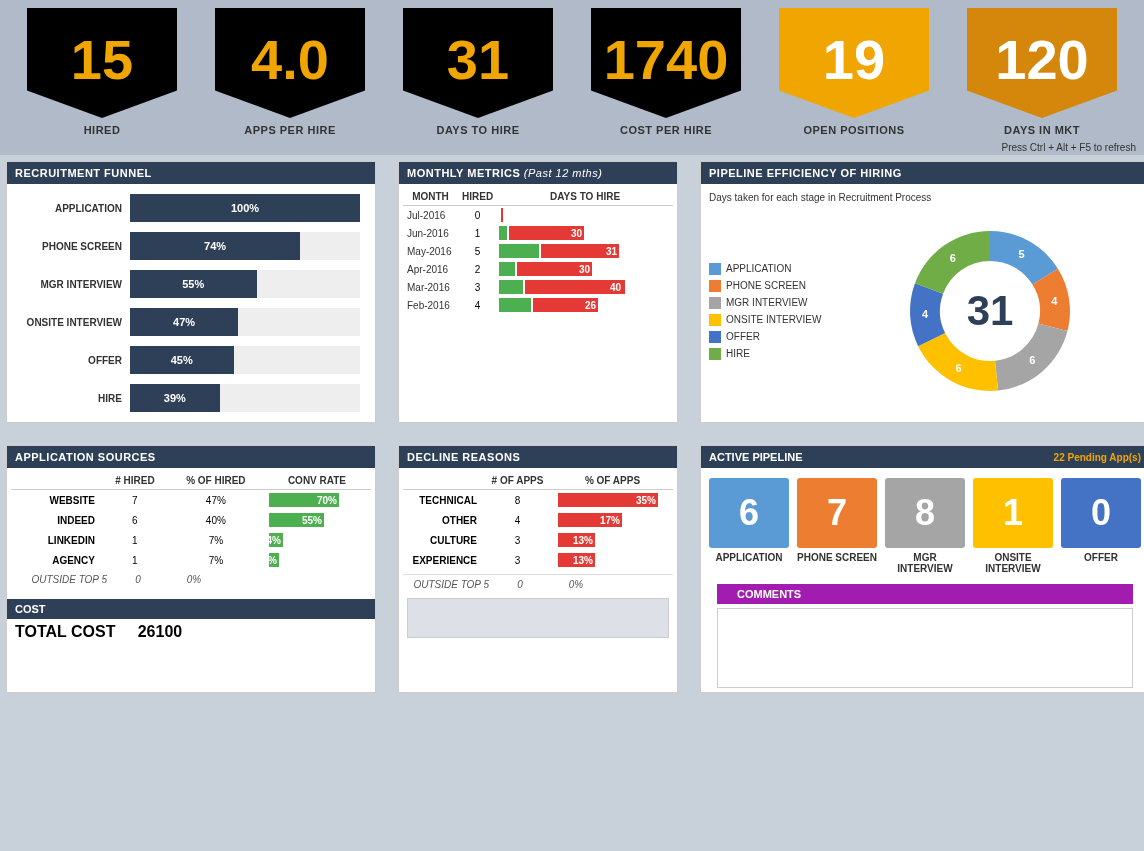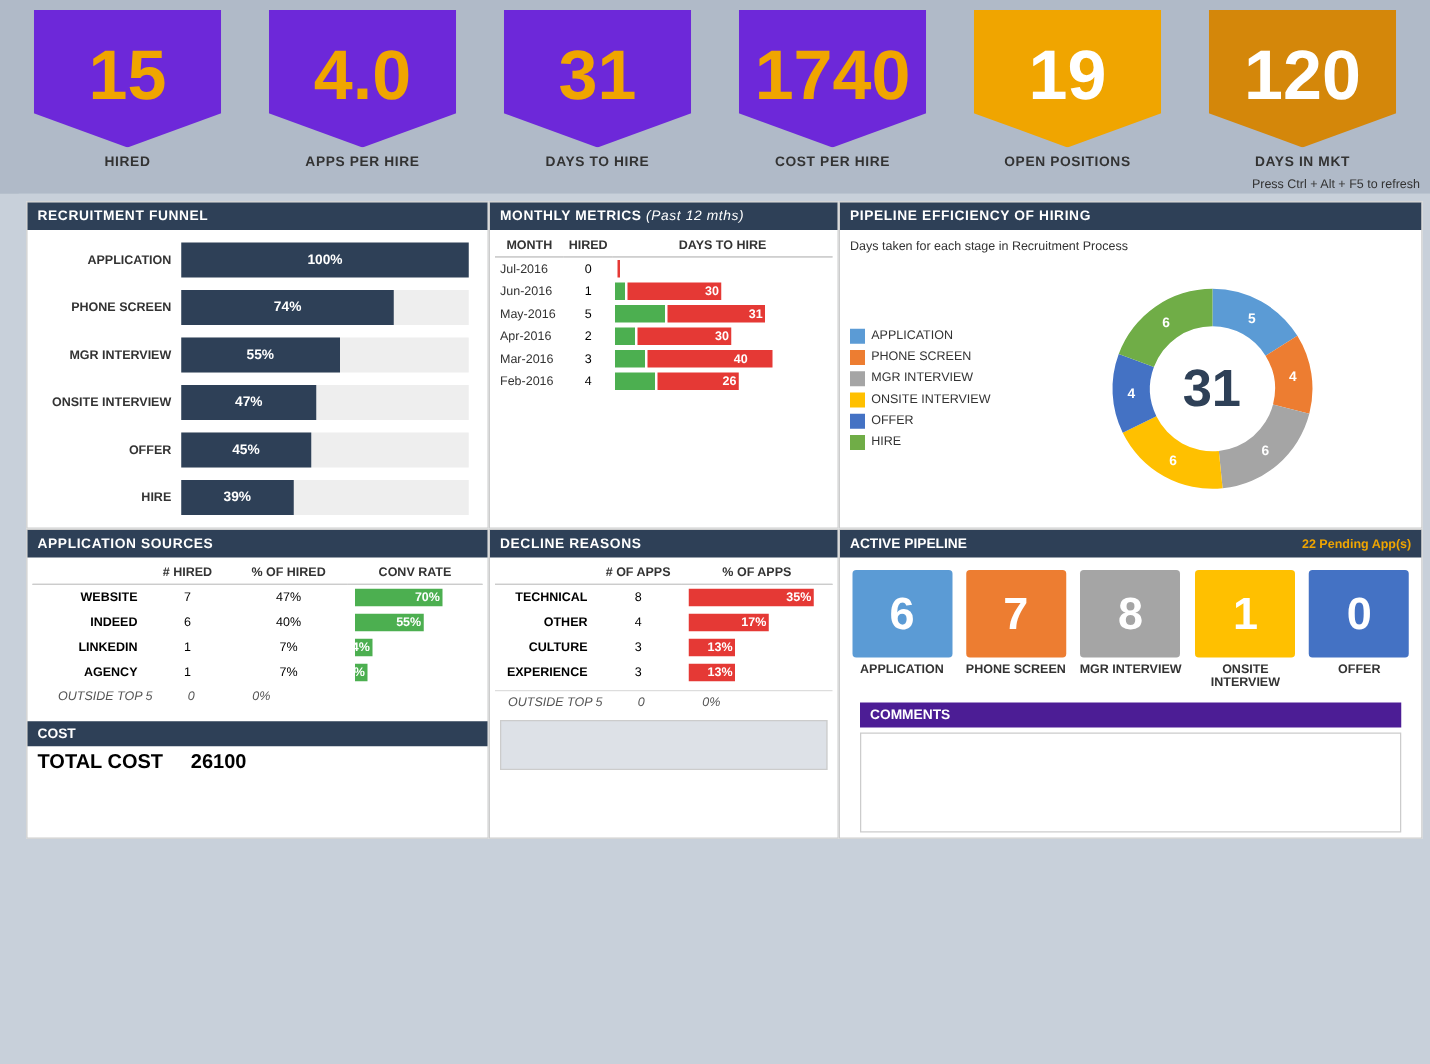--- a/index.html
+++ b/index.html
@@ -14,21 +14,21 @@
       padding: 8px 10px 0 10px;
       gap: 4px;
     }
     .kpi-item {
       display: flex;
       flex-direction: column;
       align-items: center;
       flex: 1;
     }
     .kpi-badge {
-      background: #6d28d9;
+      background: #000000;
       clip-path: polygon(0 0, 100% 0, 100% 75%, 50% 100%, 0 75%);
       width: 150px;
       height: 110px;
       display: flex;
       align-items: center;
       justify-content: center;
     }
     .kpi-badge.gold {
       background: #f0a500;
     }
@@ -61,24 +61,23 @@
       padding: 2px 8px 2px 0;
       font-size: 10px;
       color: #333;
     }
 
     
     .main-content {
       display: grid;
       grid-template-columns: 370px 280px 1fr;
       grid-template-rows: auto auto;
-      gap: 0;
+      gap: 22px;
       padding: 6px;
       background: #c8d0da;
-      margin-left: 15px;
     }
 
     .panel {
       background: white;
       border: 1px solid #ccc;
     }
     .panel-header {
       background: #2e4057;
       color: white;
       font-size: 11px;
@@ -335,25 +334,25 @@
       color: white;
       border-radius: 3px;
     }
     .pipeline-box-label {
       font-size: 10px;
       font-weight: bold;
       color: #333;
       text-align: center;
     }
     .comments-header {
-      background: #4c1d95;
+      background: #a21caf;
       color: white;
       font-size: 11px;
       font-weight: bold;
-      padding: 4px 8px;
+      padding: 4px 20px;
       margin: 0 8px;
     }
     .comments-area {
       margin: 4px 8px;
       height: 80px;
       border: 1px solid #ccc;
       background: white;
     }
   </style>
 </head>
@@ -493,21 +492,21 @@
     <td class="bar-cell" style="display:flex;align-items:center;gap:2px;padding:2px 2px;">
       <span class="bar-green" style="width:16px"></span>
       <span class="bar-red" style="width:75px;display:inline-flex;align-items:center;justify-content:flex-end;padding-right:2px;font-size:10px;color:white;font-weight:bold">30</span>
     </td>
   </tr>
             <tr>
     <td class="month-col">Mar-2016</td>
     <td class="hired-col">3</td>
     <td class="bar-cell" style="display:flex;align-items:center;gap:2px;padding:2px 2px;">
       <span class="bar-green" style="width:24px"></span>
-      <span class="bar-red" style="width:100px;display:inline-flex;align-items:center;justify-content:flex-end;padding-right:20px;font-size:10px;color:white;font-weight:bold">40</span>
+      <span class="bar-red" style="width:100px;display:inline-flex;align-items:center;justify-content:flex-end;padding-right:4px;font-size:10px;color:white;font-weight:bold">40</span>
     </td>
   </tr>
             <tr>
     <td class="month-col">Feb-2016</td>
     <td class="hired-col">4</td>
     <td class="bar-cell" style="display:flex;align-items:center;gap:2px;padding:2px 2px;">
       <span class="bar-green" style="width:32px"></span>
       <span class="bar-red" style="width:65px;display:inline-flex;align-items:center;justify-content:flex-end;padding-right:2px;font-size:10px;color:white;font-weight:bold">26</span>
     </td>
   </tr>

